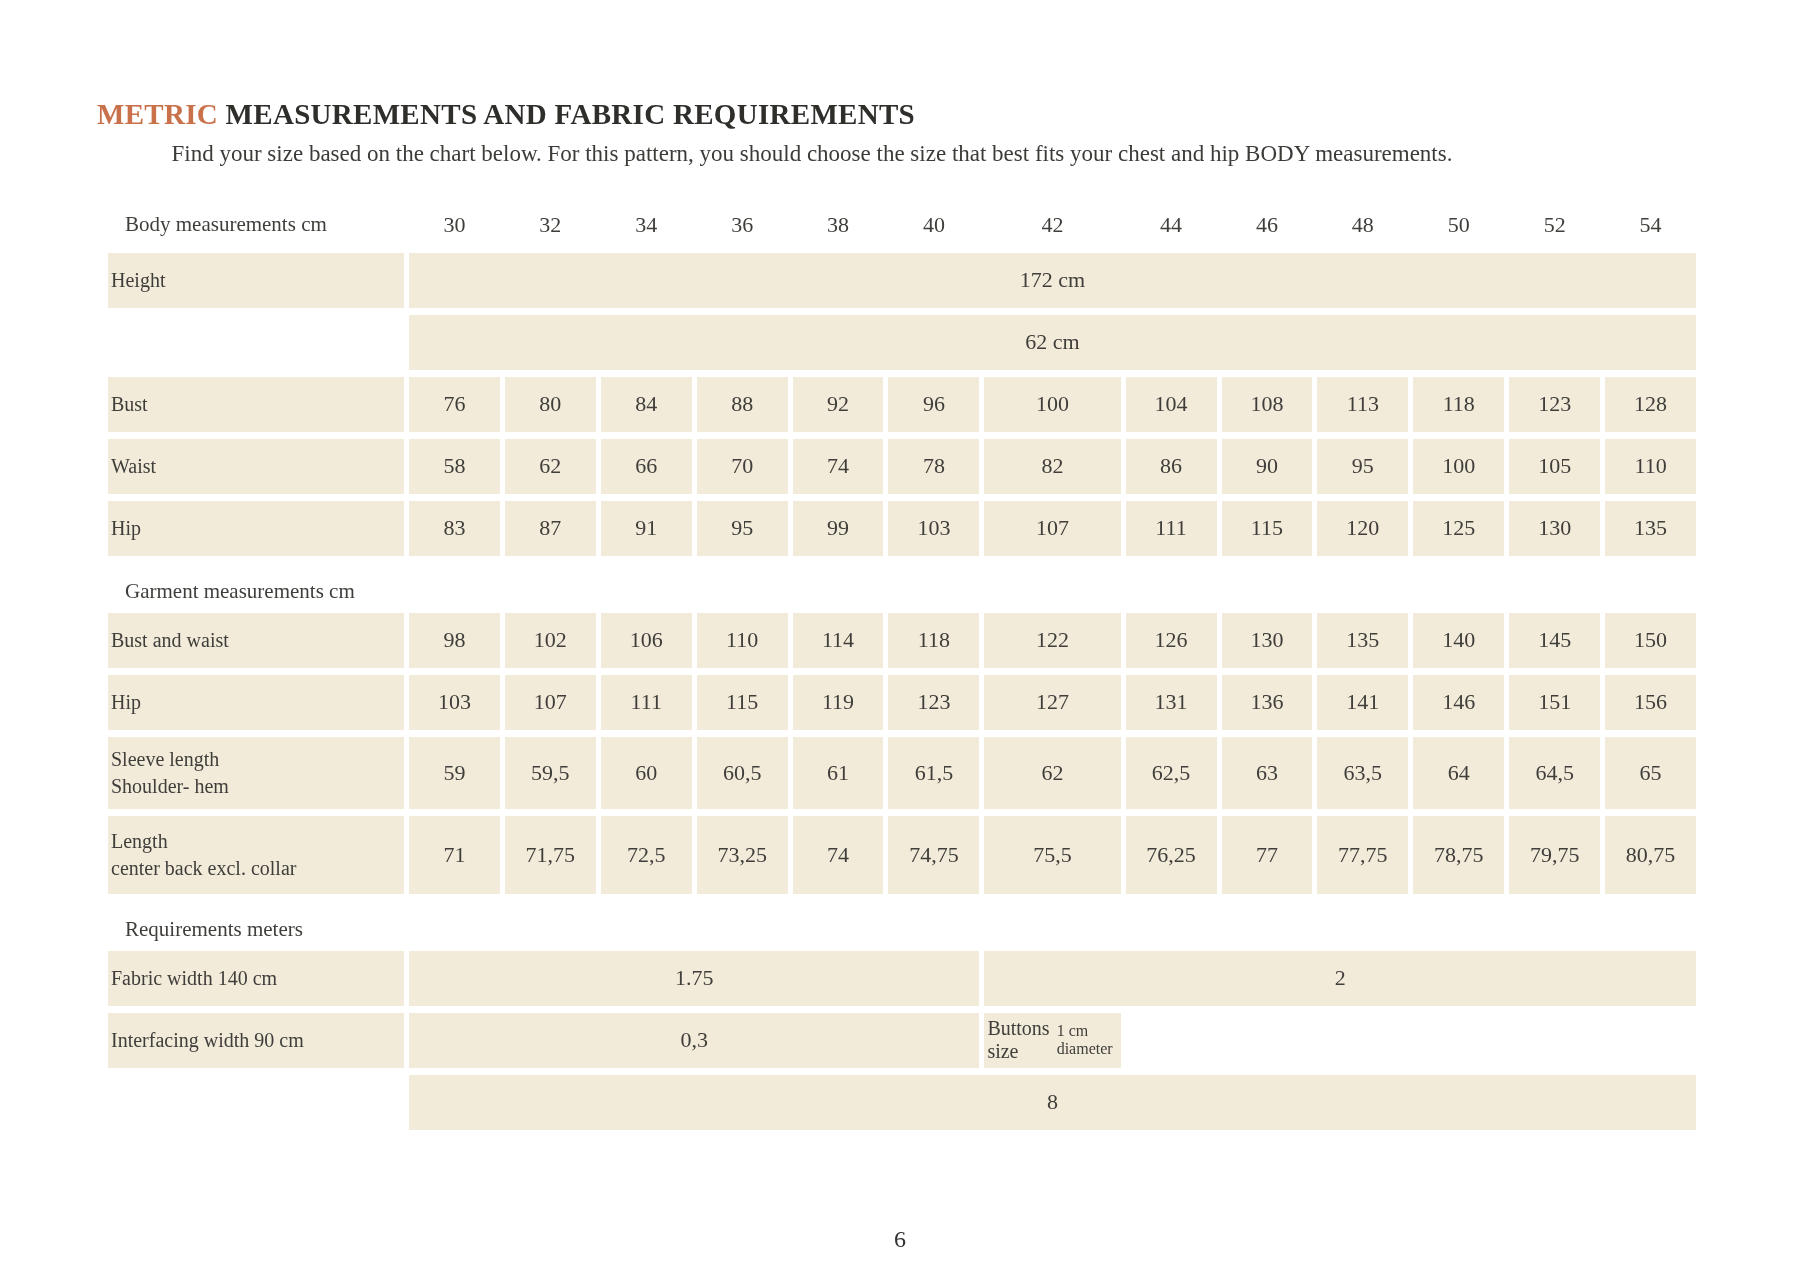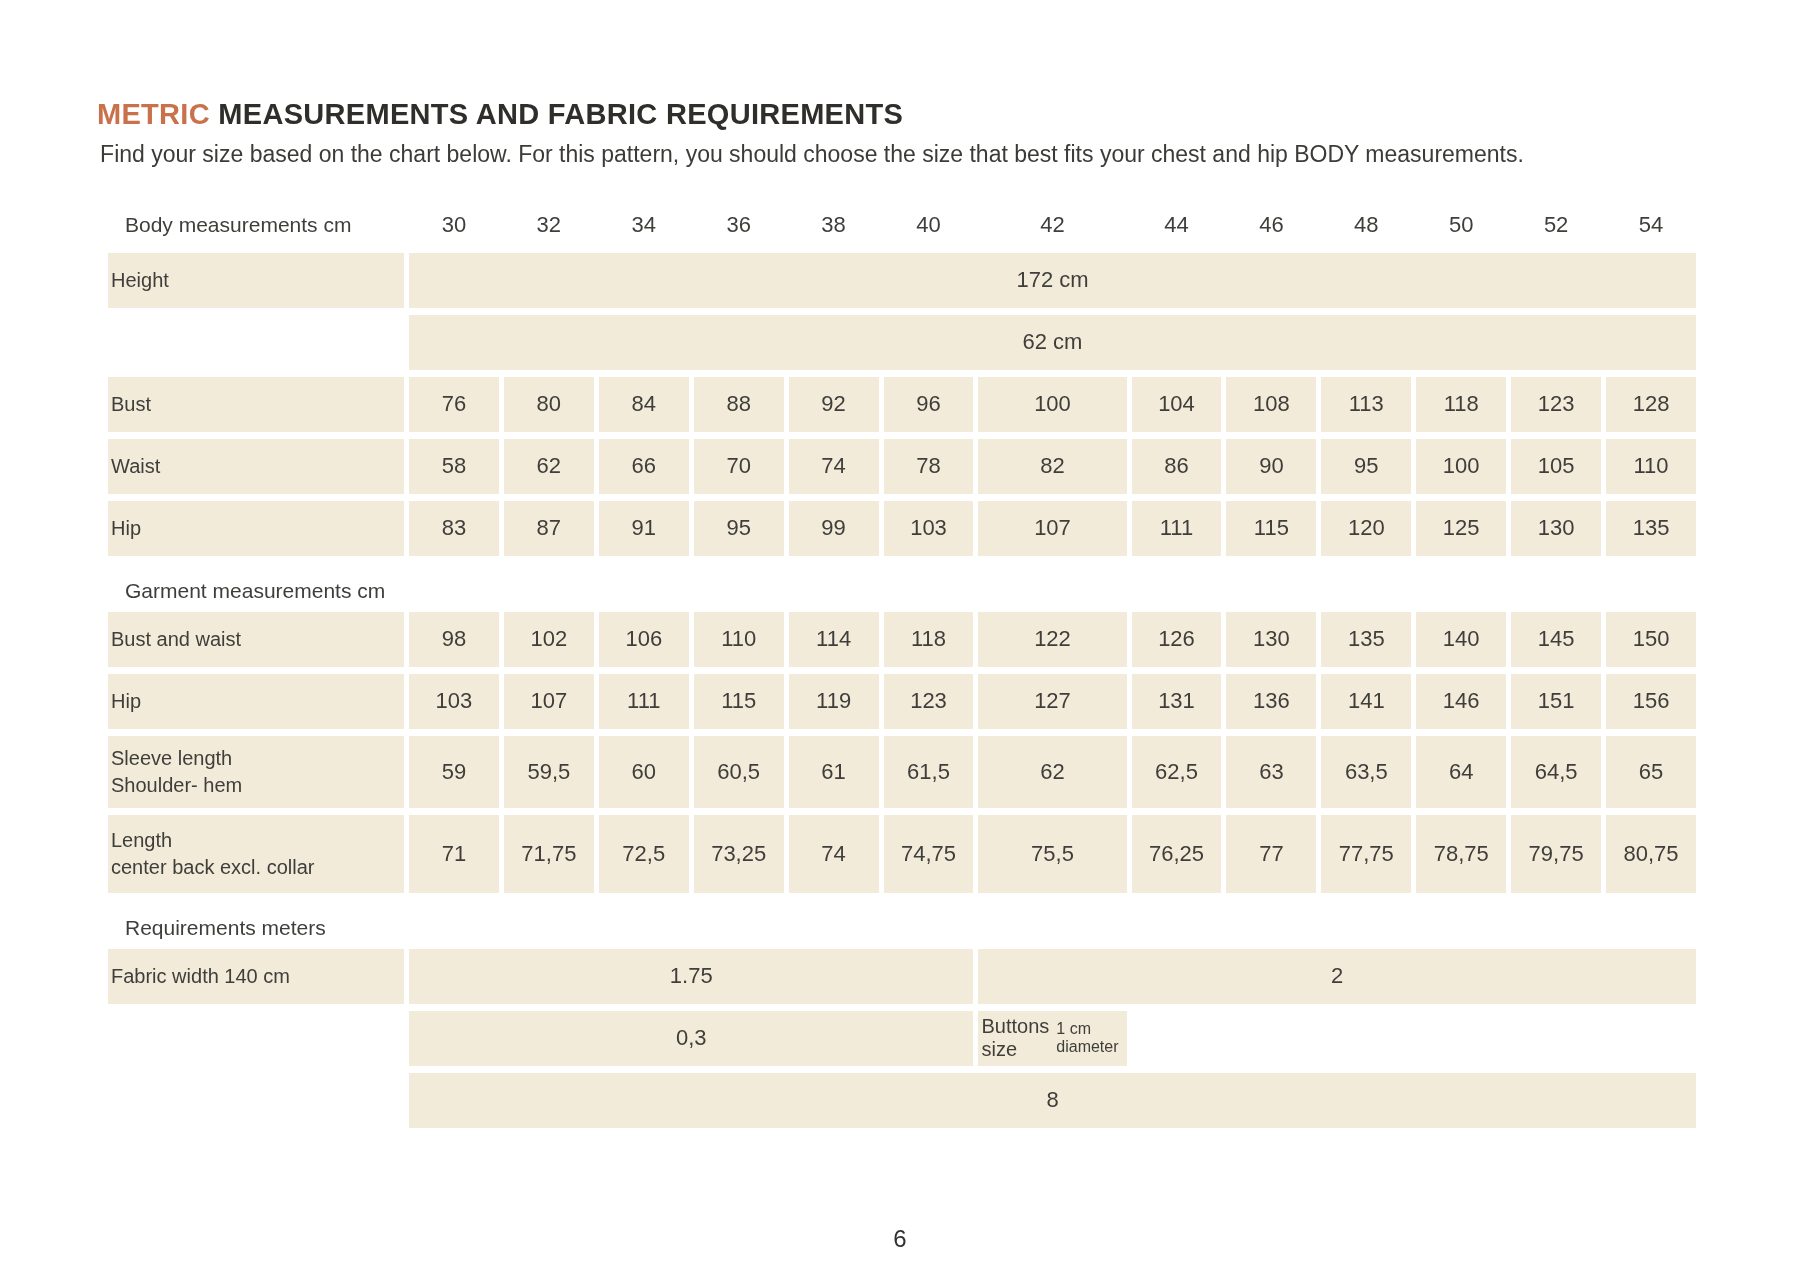--- a/index.html
+++ b/index.html
@@ -1,20 +1,20 @@
 <!DOCTYPE html>
 <html><head>
 <meta charset="utf-8">
 <style>
   html,body { margin:0; padding:0; background:#ffffff; }
   .page {
     width:1800px; height:1283px; box-sizing:border-box;
     background:#ffffff; position:relative;
     padding-top:98px;
-    font-family:Liberation Sans, sans-serif;
+    font-family:Liberation Serif, serif;
     color:#3c3b37;
   }
   .header-block { margin-left:97px; margin-bottom:34px; }
   .page-title {
     margin:0 0 8px 0;
     font-size:29px; font-weight:600; letter-spacing:0.3px;
     color:#2f2e2b;
   }
   .page-title .accent { color:#c9714b; }
   .page-subtitle {
@@ -190,20 +190,21 @@
       <div class="cell taller">76,25</div>
       <div class="cell taller">77</div>
       <div class="cell taller">77,75</div>
       <div class="cell taller">78,75</div>
       <div class="cell taller">79,75</div>
       <div class="cell taller">80,75</div>
       <div class="cell section-header">Requirements meters</div>
       <div class="cell label-cell">Fabric width 140 cm</div>
       <div class="cell span-left">1.75</div>
       <div class="cell span-right">2</div>
+      <div class="cell label-cell">Interfacing width 90 cm</div>
       <div class="cell span-left">0,3</div>
       <div class="cell label-cell">
         <span>Buttons size</span>
         <span class="small-suffix">1 cm diameter</span>
       </div>
       <div class="cell span-all">8</div>
     </div>
 
   <div class="page-number">6</div>
 

